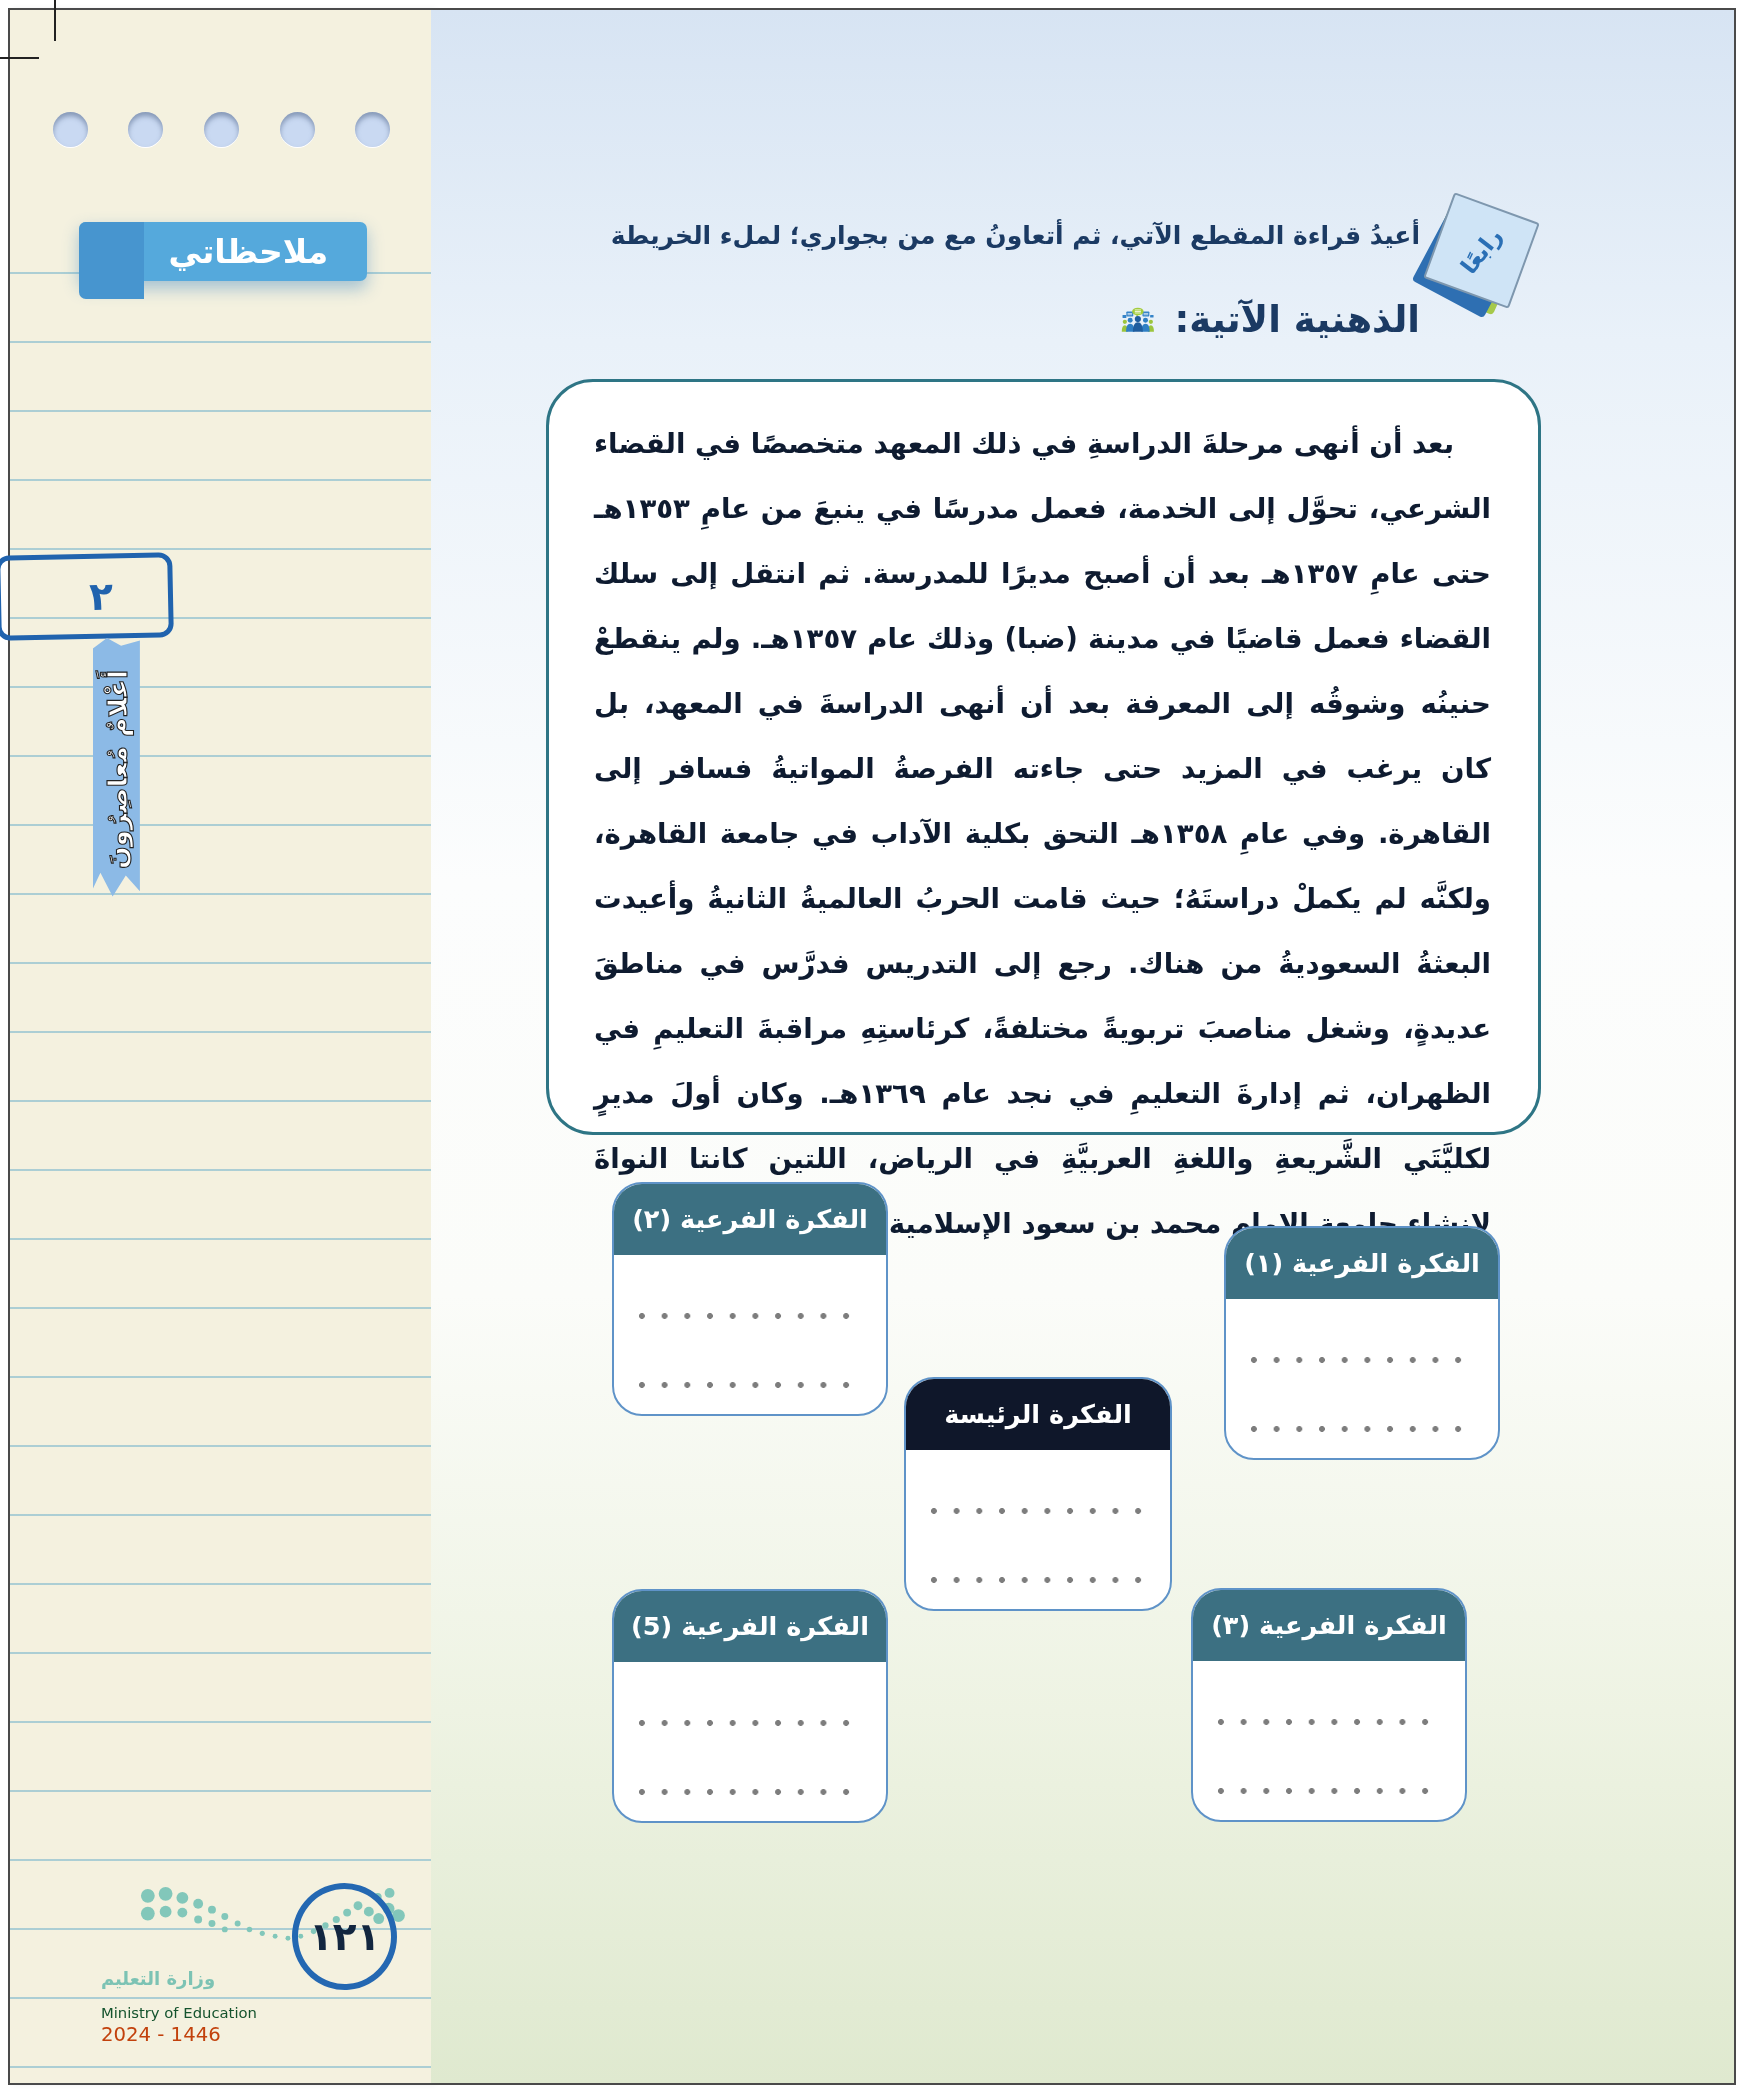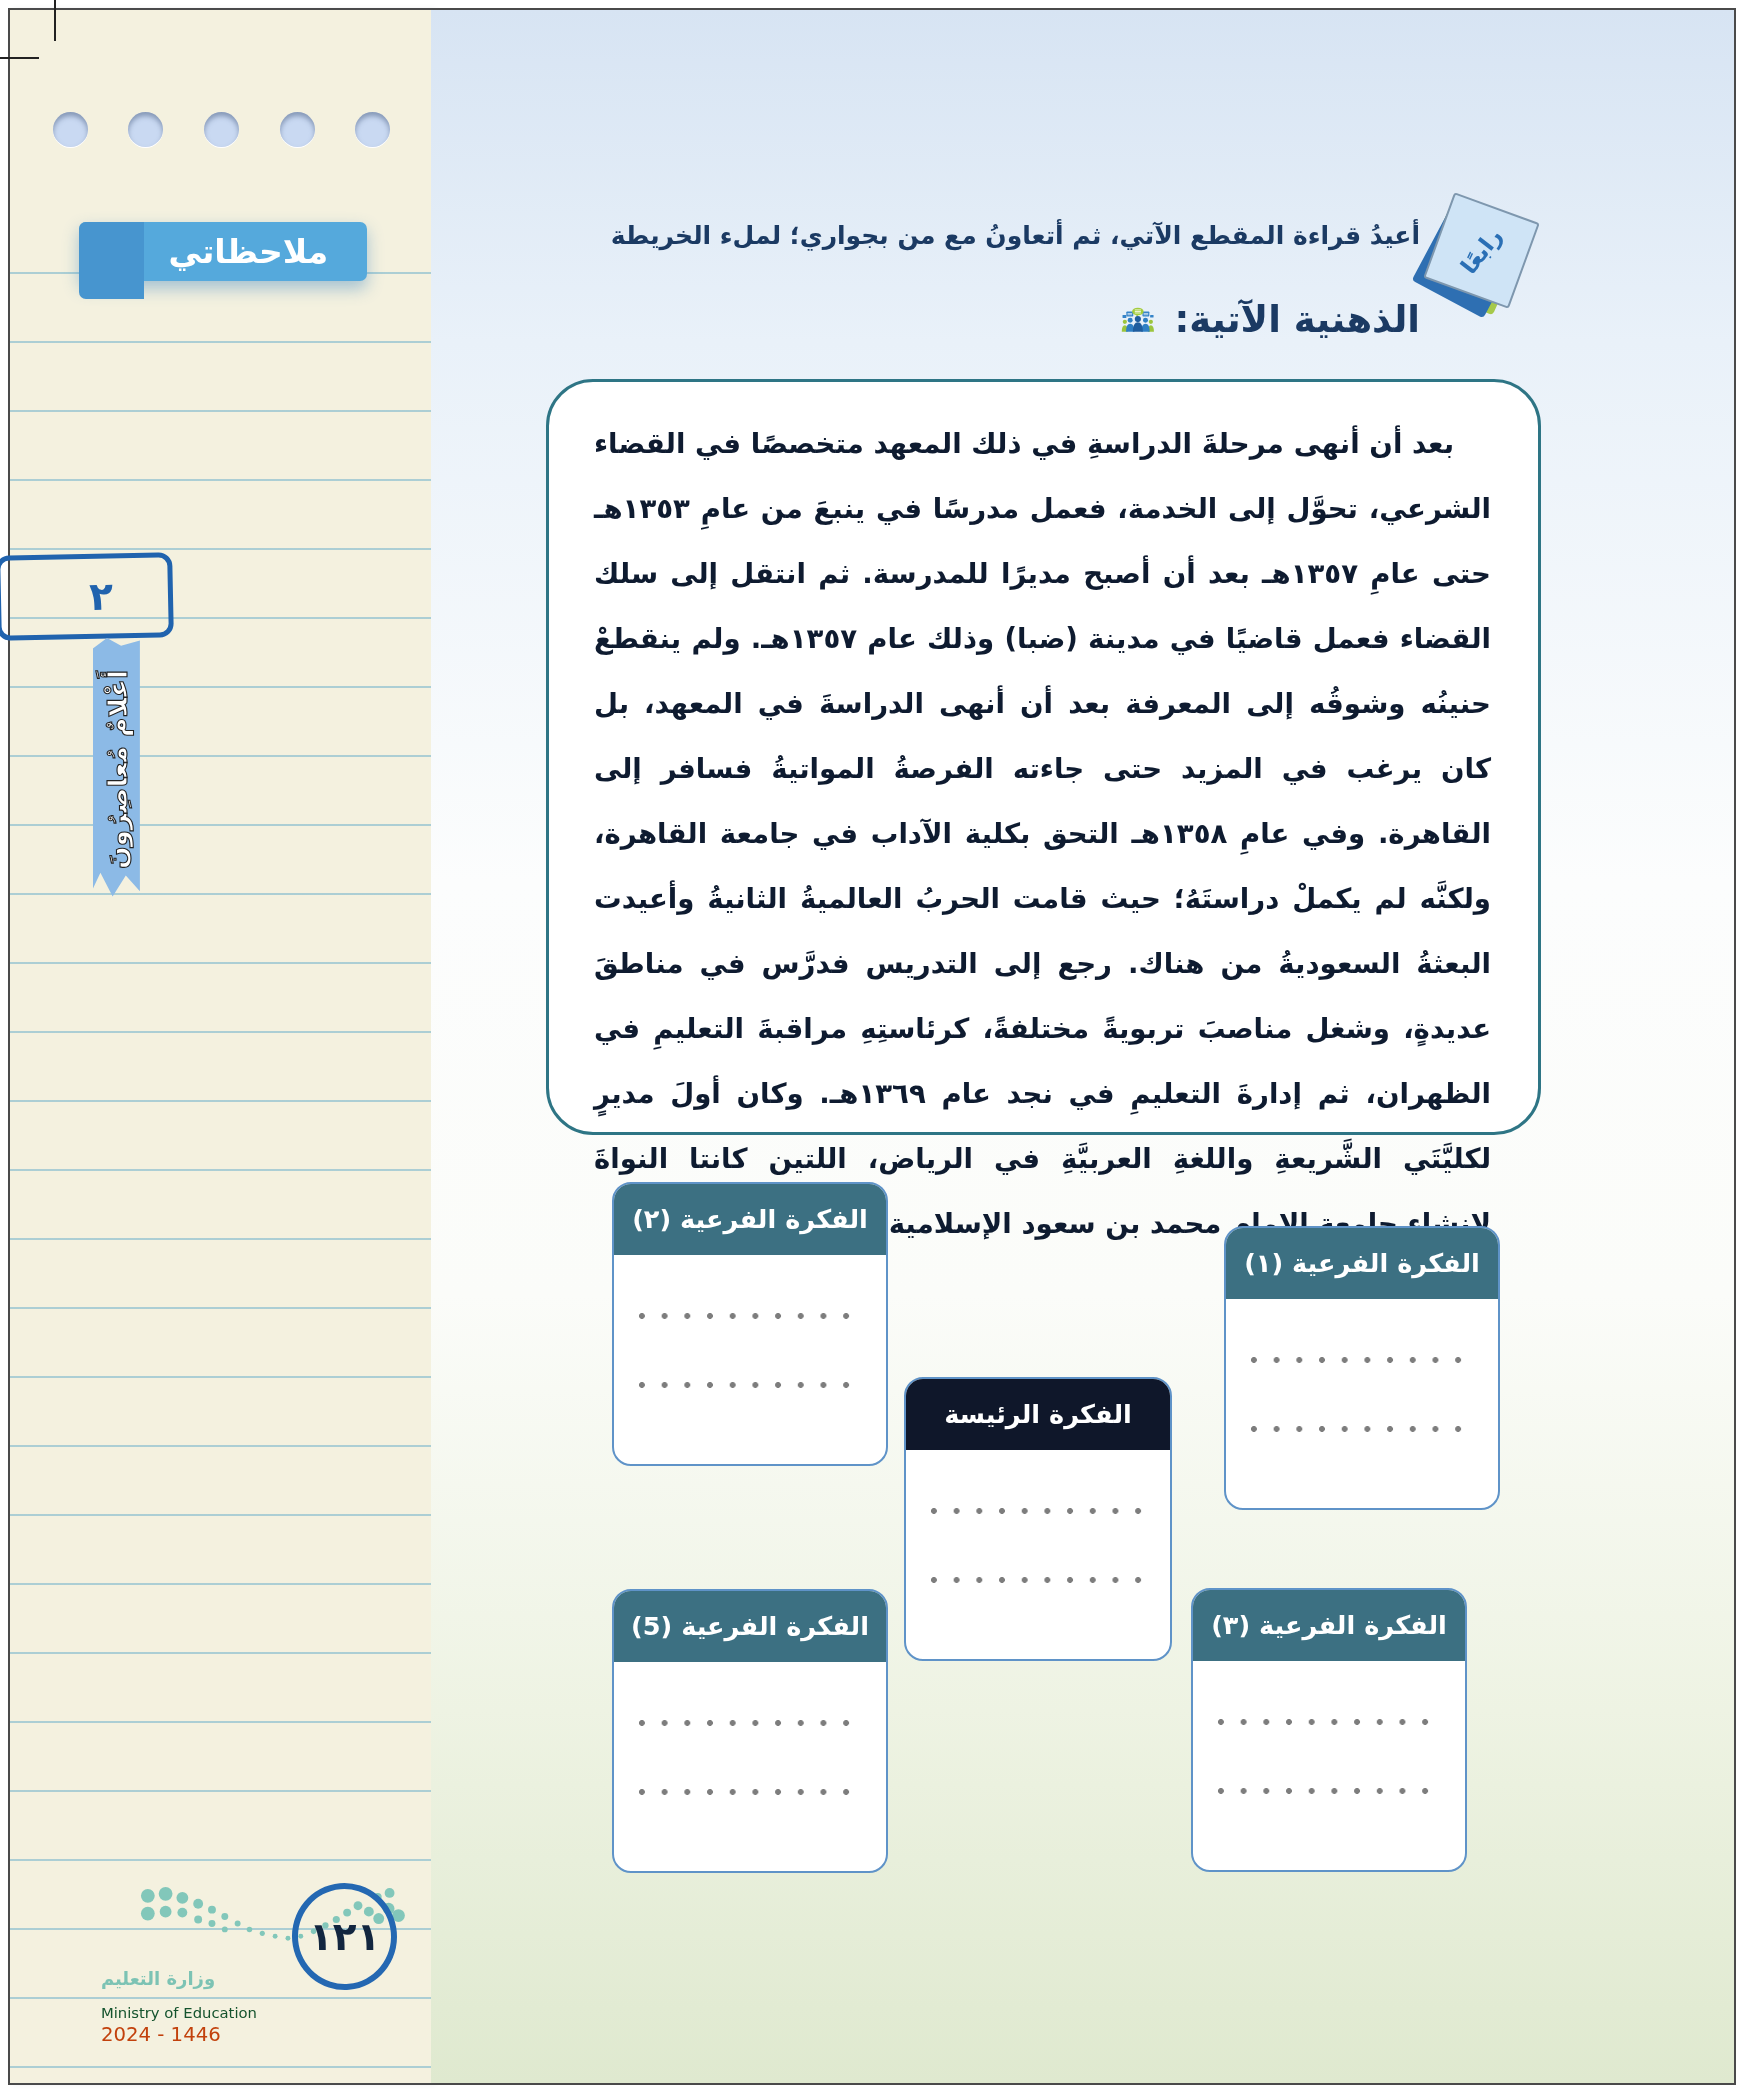--- a/index.html
+++ b/index.html
@@ -61,21 +61,21 @@
   .instr2{left:690px;top:278px;width:299px;display:flex;direction:rtl;align-items:center;gap:19.7px;}
   .instr2 .t{color:#1b3a63;font-size:37px;font-weight:bold;white-space:nowrap;}
 
   .passage-box{left:115px;top:369px;width:995px;height:756px;background:#ffffff;
         border:3px solid #2e7585;border-radius:47px;box-sizing:border-box;}
   .passage{position:absolute;left:45px;right:47px;top:29.6px;bottom:23.6px;direction:rtl;
         text-align:justify;color:#0e1b30;font-size:27.6px;font-weight:bold;line-height:65px;
         text-indent:37px;}
 
   
-  .mbox{width:276px;height:284px;background:#ffffff;border:2px solid #5f93c8;border-radius:19px;
+  .mbox{width:276px;height:234px;background:#ffffff;border:2px solid #5f93c8;border-radius:30px;
         overflow:hidden;box-sizing:border-box;}
   .mhead{height:71px;background:#3c7082;display:flex;align-items:center;justify-content:center;
         color:#ffffff;font-size:25.6px;font-weight:bold;}
   .mhead.red{background:#0f172a;}
   .mbody{position:relative;height:200px;}
   .dotline{position:absolute;left:9%;width:82%;height:7.9px;
         background-image:radial-gradient(circle at 3.9px 3.9px,#7d7d7d 2.6px,transparent 3.2px);
         background-size:22.7px 7.9px;background-repeat:repeat-x;}
   .dl1{top:57px;} .dl2{top:126px;}
   .pos-b1{left:761px;top:1216px;margin-left:32px;} .pos-b2{left:181px;top:1172px;}

